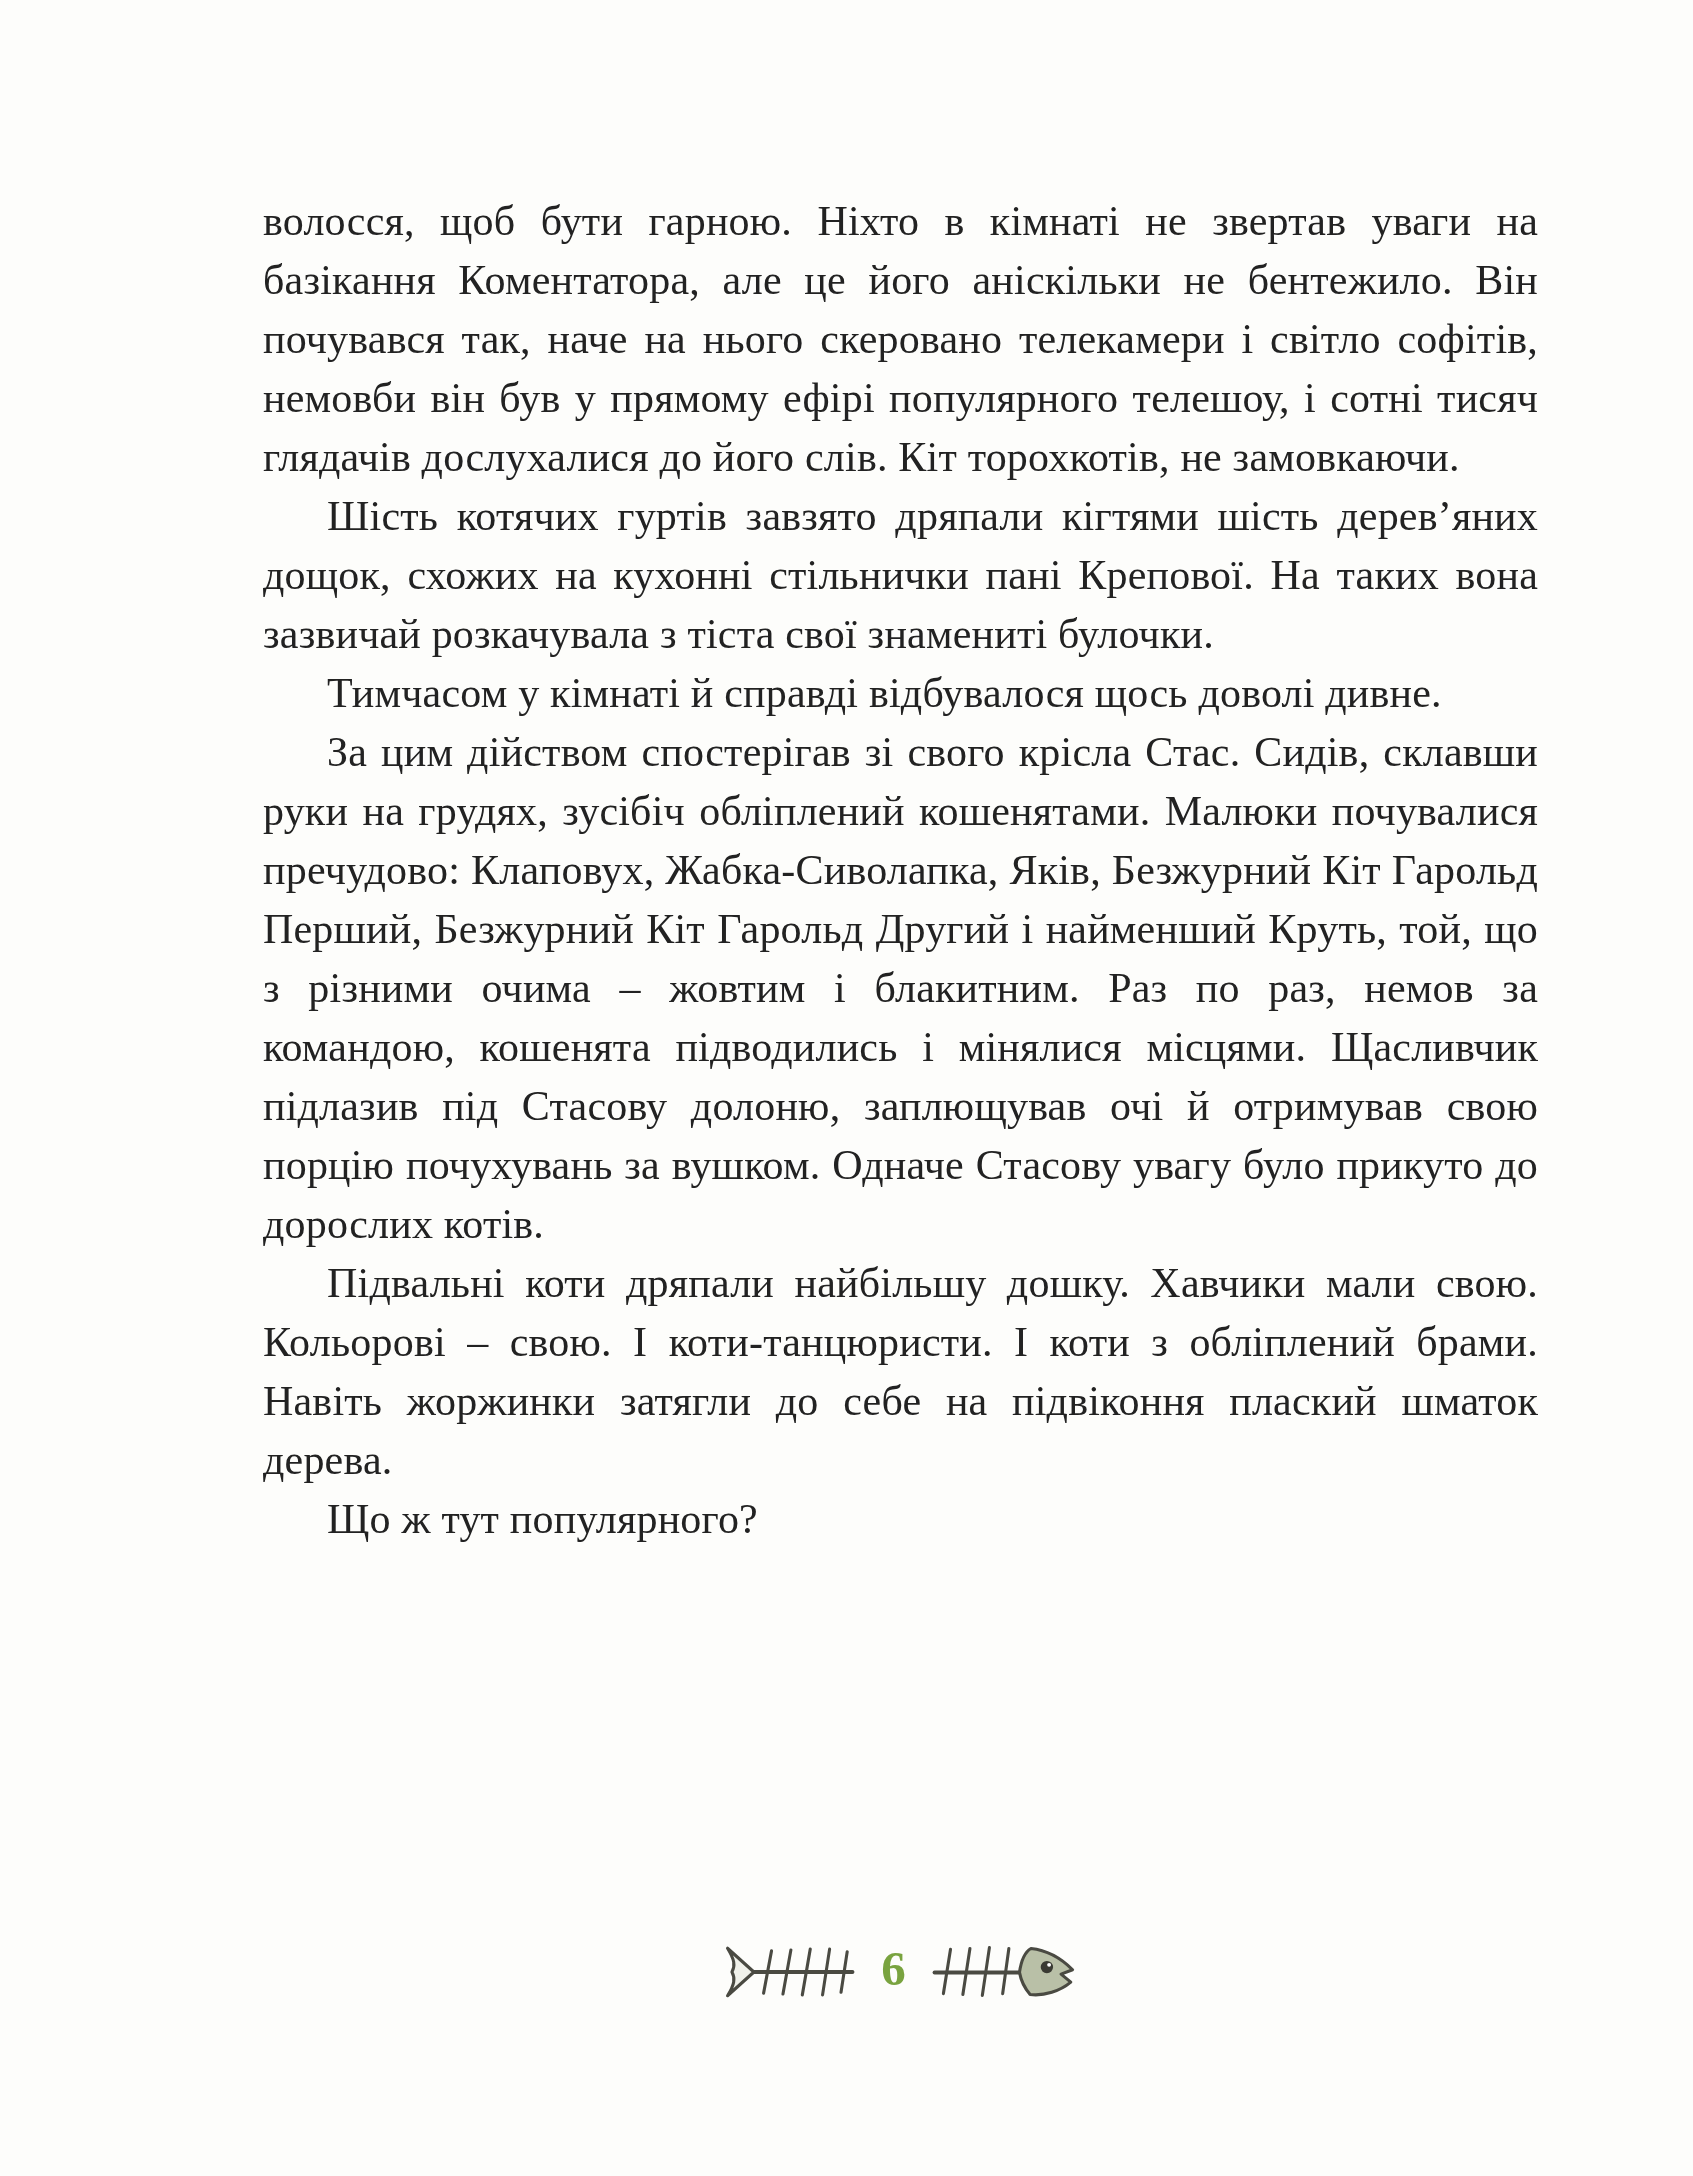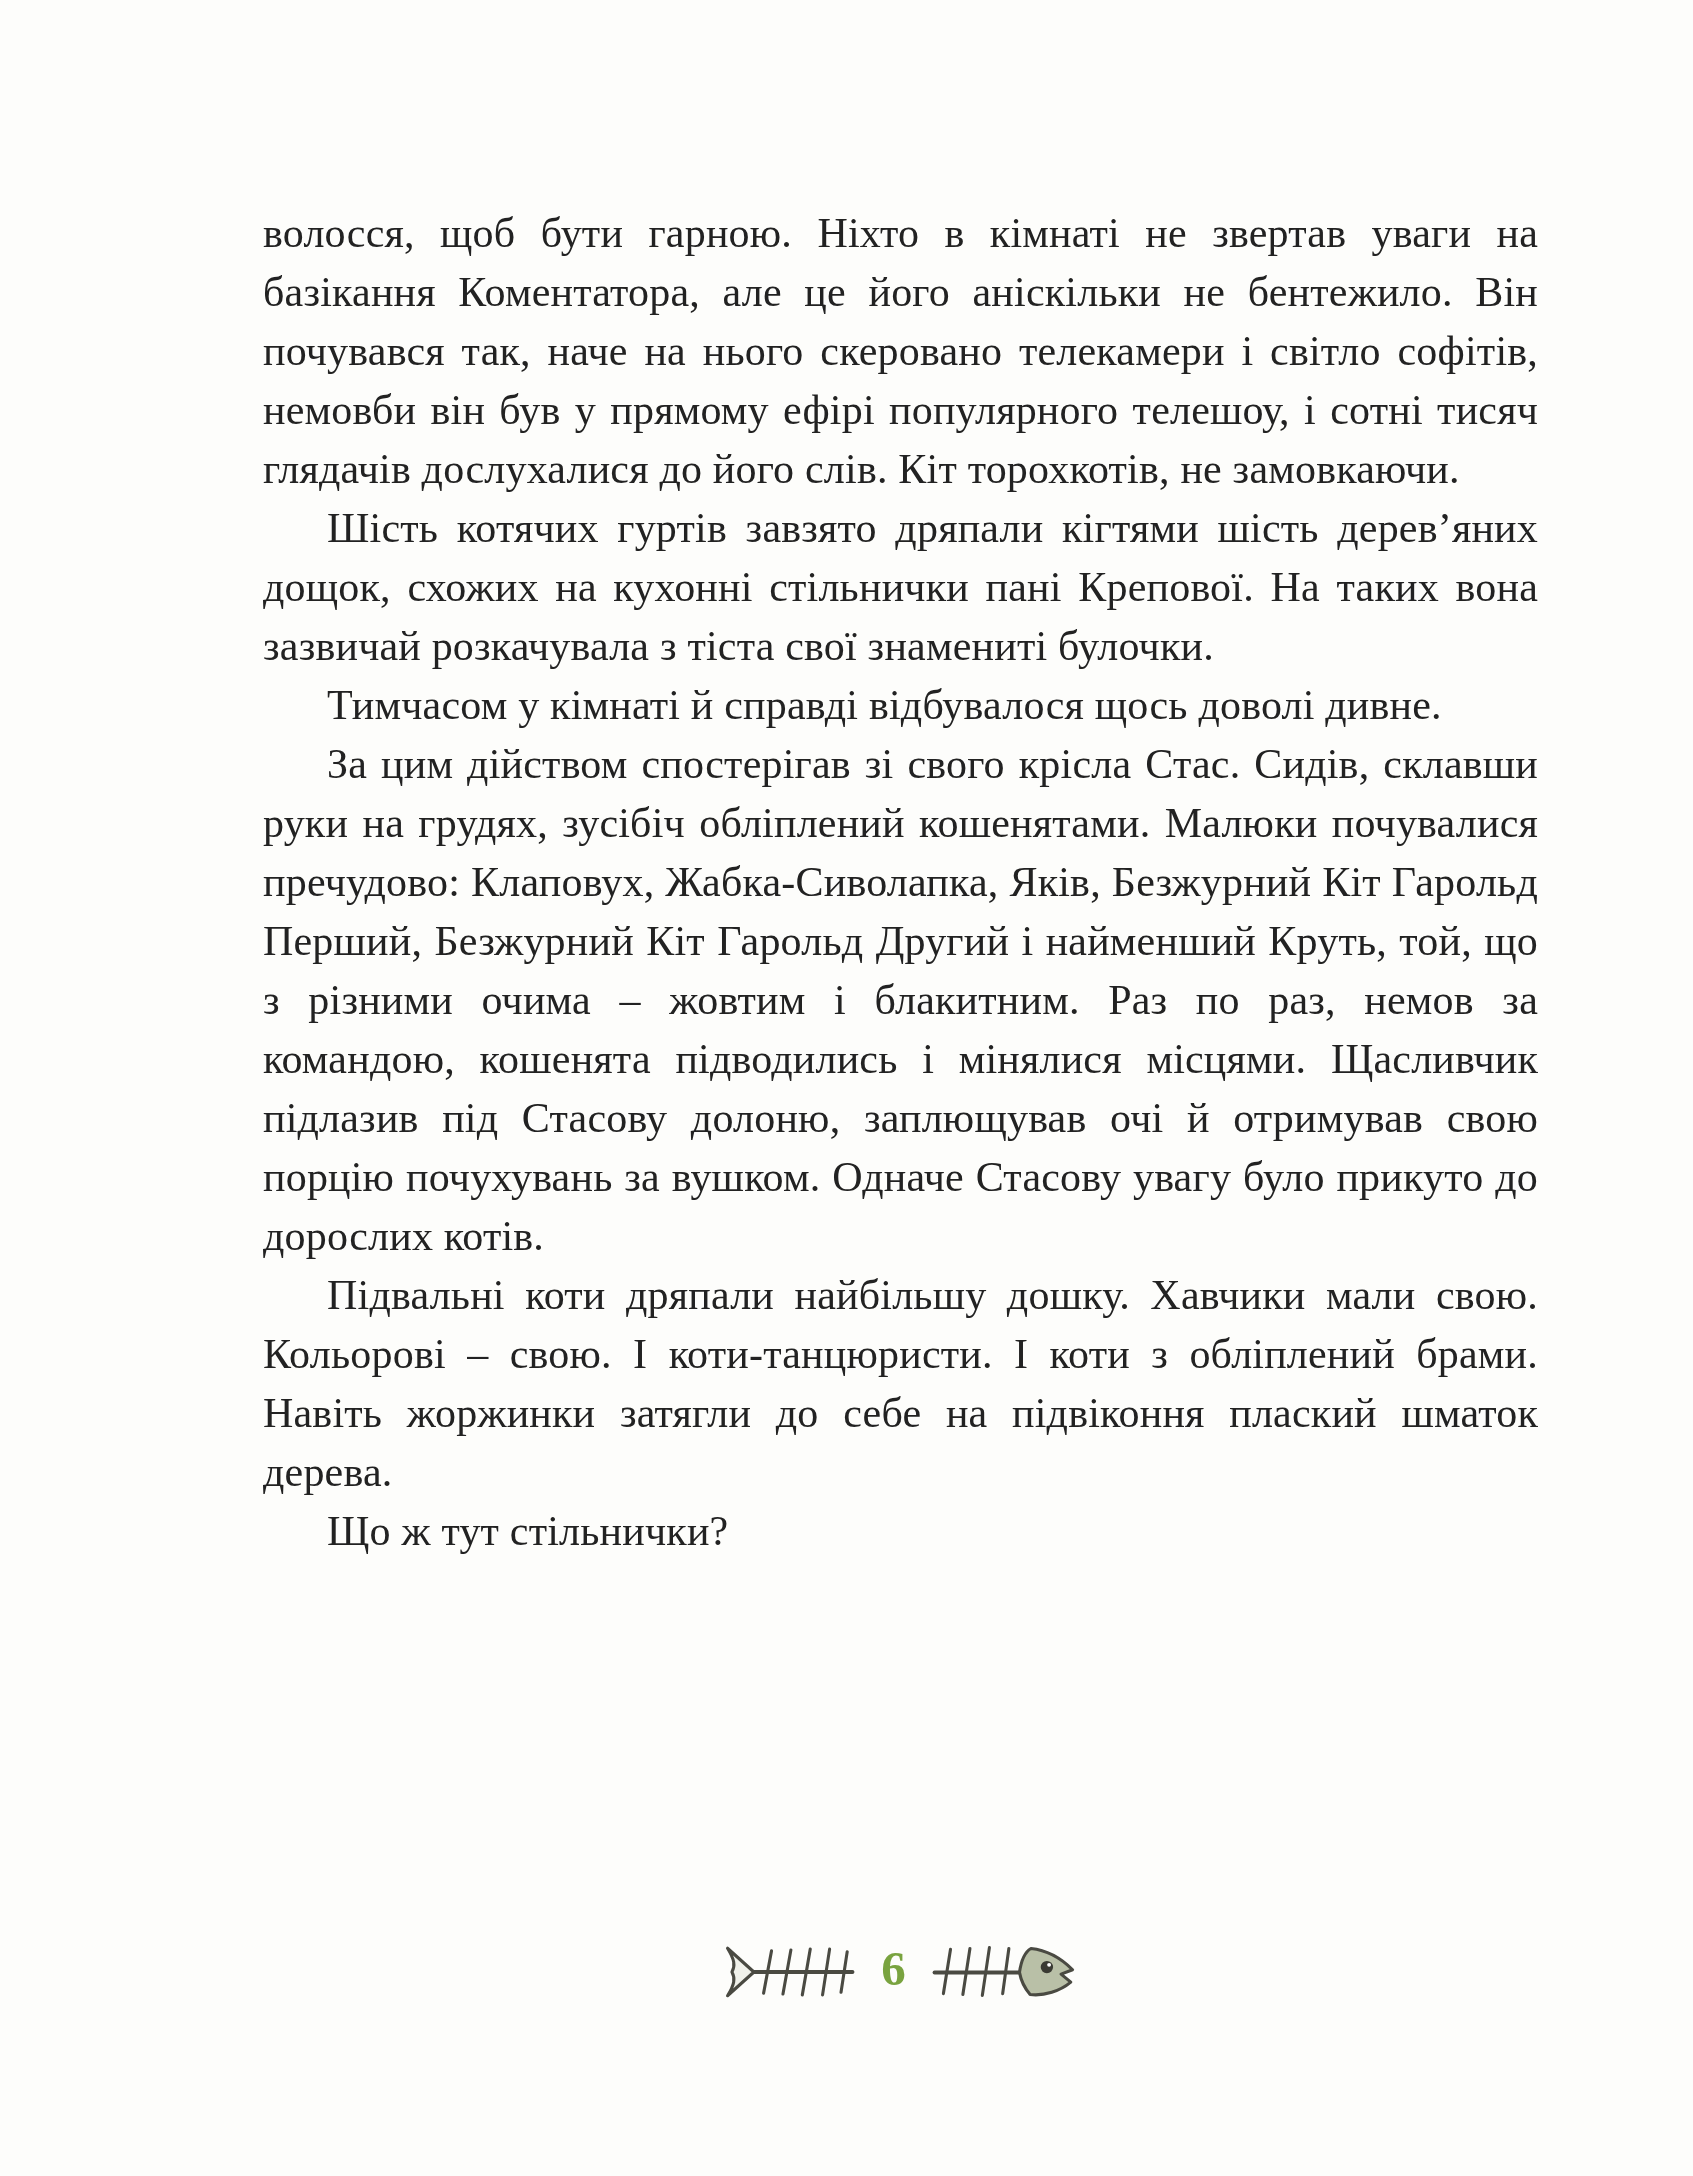--- a/index.html
+++ b/index.html
@@ -11,21 +11,21 @@
     position: relative;
     width: 1694px;
     height: 2176px;
     background: #fdfdfb;
     overflow: hidden;
     font-family: "Liberation Serif", "DejaVu Serif", serif;
   }
   .text-block {
     position: absolute;
     left: 263px;
-    top: 204px;
+    top: 192px;
     width: 1275px;
     color: #222222;
     font-size: 42px;
     line-height: 59px;
     text-align: justify;
     letter-spacing: 0.2px;
   }
   .text-block p {
     margin: 0;
     padding: 0;
@@ -62,21 +62,21 @@
 <body>
 
 <div class="page">
 
   <div class="text-block">
     <p class="continued">волосся, щоб бути гарною. Ніхто в кімнаті не звертав уваги на базікання Коментатора, але це його аніскільки не бентежило. Він почувався так, наче на нього скеровано телекамери і світло софітів, немовби він був у прямому ефірі популярного телешоу, і сотні тисяч глядачів дослухалися до його слів. Кіт торохкотів, не замовкаючи.</p>
     <p>Шість котячих гуртів завзято дряпали кігтями шість дерев’яних дощок, схожих на кухонні стільнички пані Крепової. На таких вона зазвичай розкачувала з тіста свої знамениті булочки.</p>
     <p>Тимчасом у кімнаті й справді відбувалося щось доволі дивне.</p>
     <p>За цим дійством спостерігав зі свого крісла Стас. Сидів, склавши руки на грудях, зусібіч обліплений кошенятами. Малюки почувалися пречудово: Клаповух, Жабка-Сиволапка, Яків, Безжурний Кіт Гарольд Перший, Безжурний Кіт Гарольд Другий і найменший Круть, той, що з різними очима – жовтим і блакитним. Раз по раз, немов за командою, кошенята підводились і мінялися місцями. Щасливчик підлазив під Стасову долоню, заплющував очі й отримував свою порцію почухувань за вушком. Одначе Стасову увагу було прикуто до дорослих котів.</p>
     <p>Підвальні коти дряпали найбільшу дошку. Хавчики мали свою. Кольорові – свою. І коти-танцюристи. І коти з обліплений брами. Навіть жоржинки затягли до себе на підвіконня плаский шматок дерева.</p>
-    <p>Що ж тут стільнички?</p>
+    <p>Що ж тут популярного?</p>
   </div>
 
   <div class="footer">
 
     <span>
       <svg class="fish" width="132" height="64" viewBox="0 0 150 72" xmlns="http://www.w3.org/2000/svg">
         <path d="M34,36 L4,9 C12,22 13,29 9,36 C13,43 12,50 4,63 Z" fill="#f0f1ea" stroke="#4a4a42" stroke-width="3.5" stroke-linejoin="round"></path>
         <path d="M34,36 H146" stroke="#4a4a42" stroke-width="4.5" stroke-linecap="round" fill="none"></path>
         <path d="M54,12 L45,60 M76,11 L67,61 M98,10 L89,62 M120,10 L112,62 M140,13 L133,59" stroke="#4a4a42" stroke-width="3.5" stroke-linecap="round" fill="none"></path>
       </svg>

